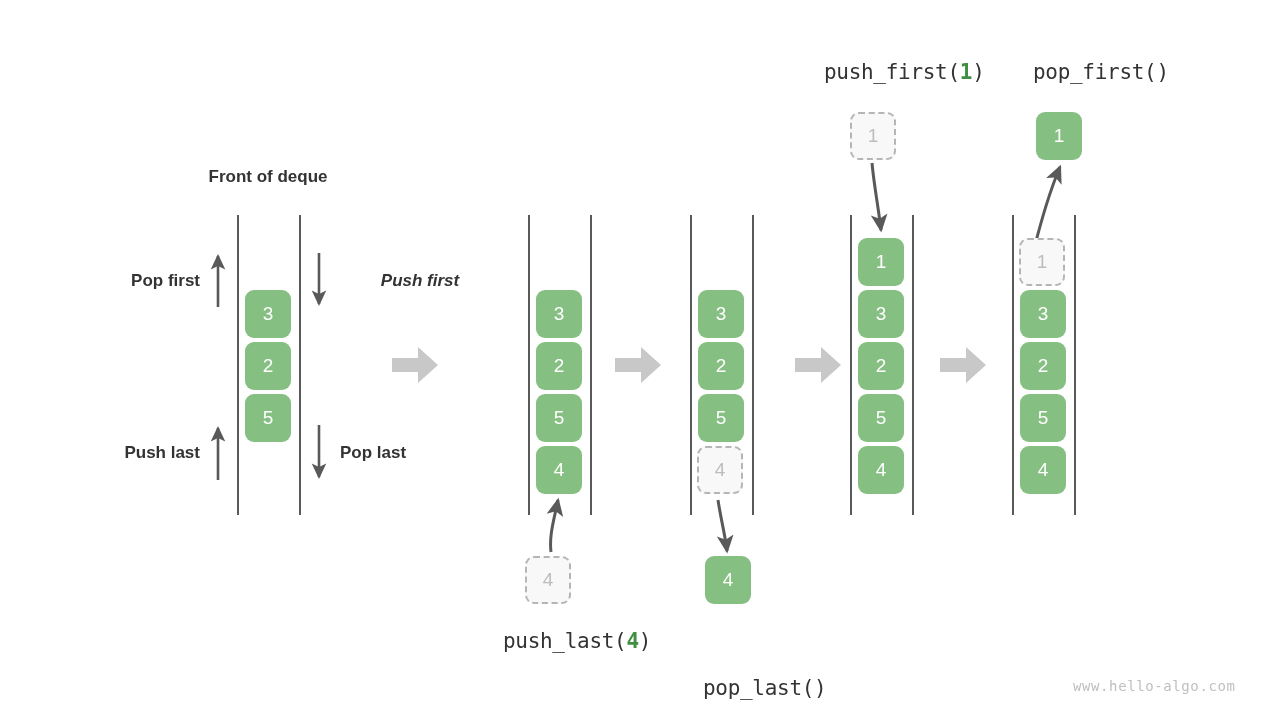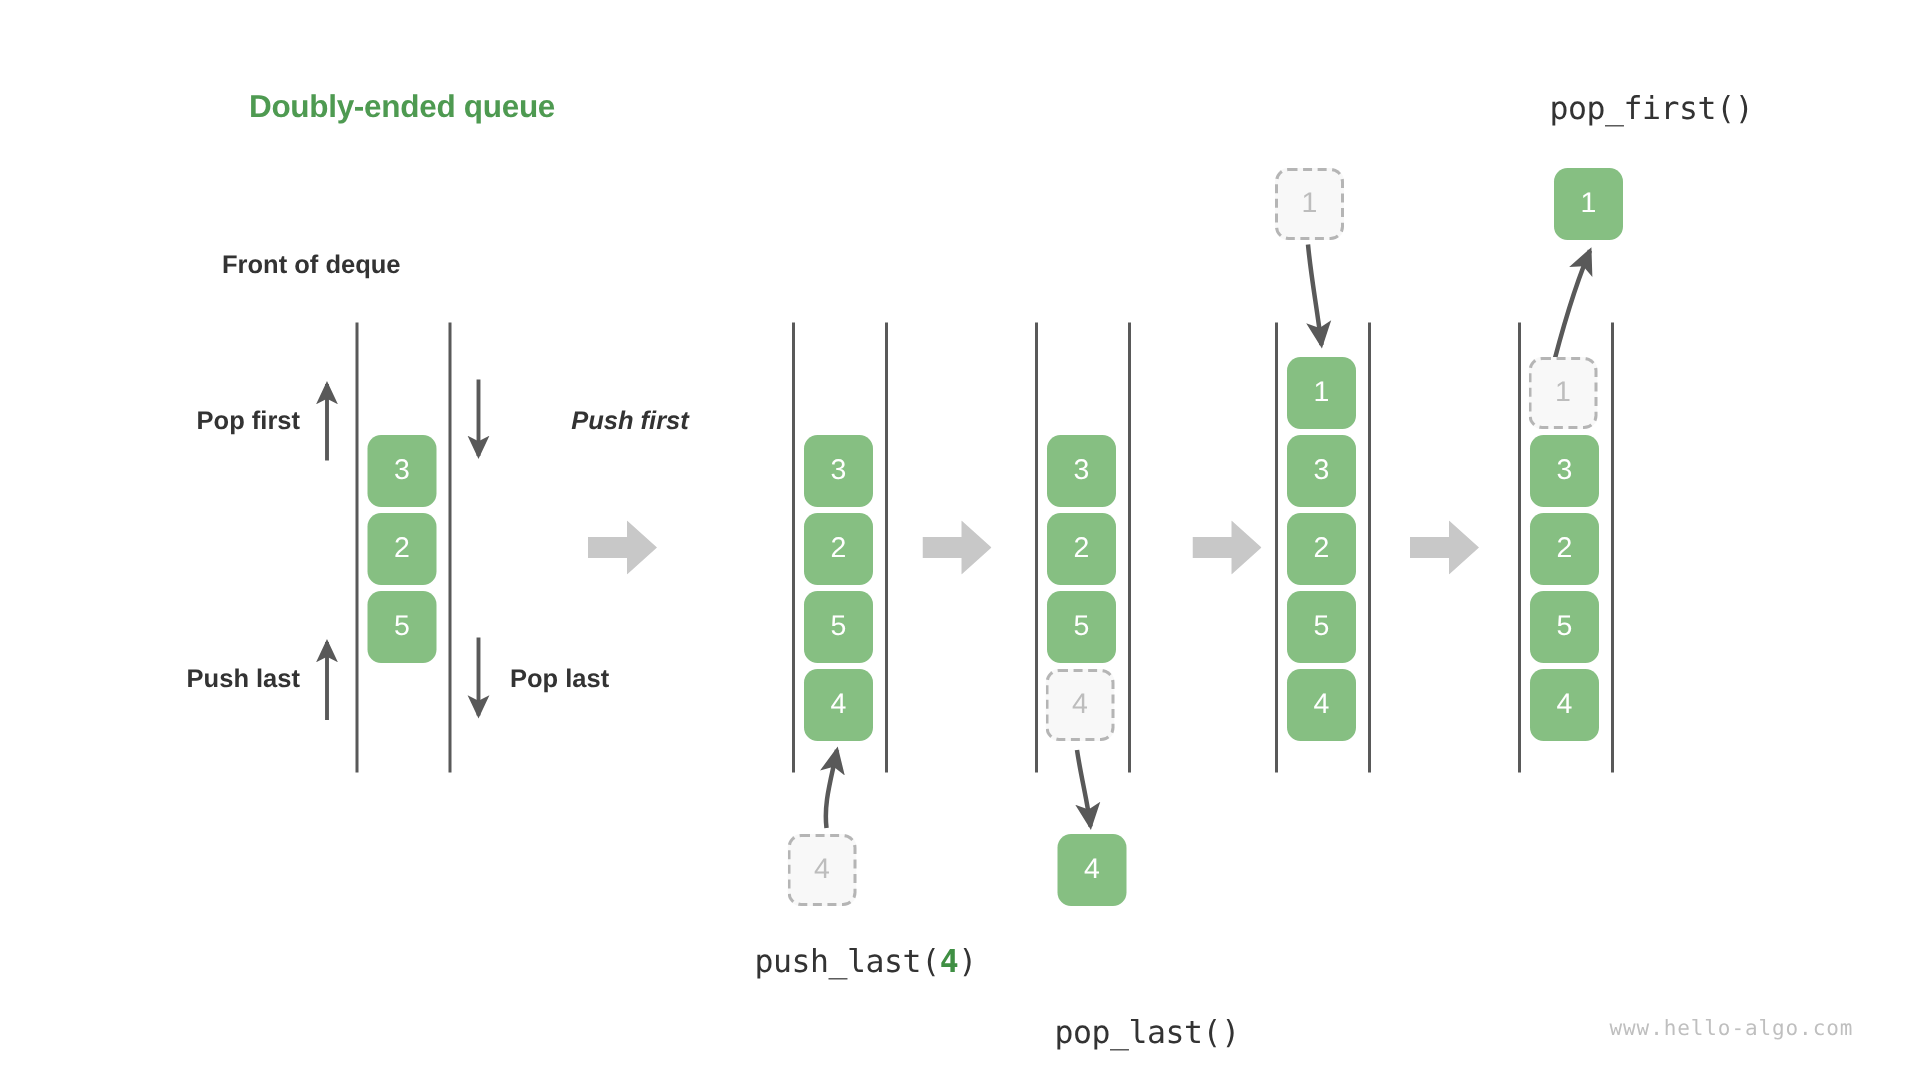--- a/index.html
+++ b/index.html
@@ -29,21 +29,21 @@
     font-weight: bold;
     font-size: 21px;
     text-align: center;
     line-height: 40px;
     letter-spacing: -0.2px;
   }
   .dark-label {
     color: #333333;
     font-weight: bold;
     font-size: 17px;
-    text-align: left;
+    text-align: center;
     white-space: nowrap;
     line-height: 22px;
   }
   .op-label {
     font-family: "DejaVu Sans Mono", "Liberation Mono", monospace;
     font-size: 21px;
     color: #333333;
     white-space: nowrap;
     line-height: 26px;
     letter-spacing: -0.3px;
@@ -144,21 +144,20 @@
 
     <g>
       <path d="M872,163 C874,185 878,205 881,230" fill="none" stroke="#595959" stroke-width="3" marker-end="url(#ah)"></path>
     </g>
 
     <g>
       <path d="M1033,253 C1040,225 1048,195 1060,167" fill="none" stroke="#595959" stroke-width="3" marker-end="url(#ah)"></path>
     </g>
   </svg>
 
-  <div class="abs title" style="left:148px; top:52px; width:240px;">Doubly-ended queue</div>
 
   <div class="abs dark-label" style="left:148px; top:166px; width:240px;">Front of deque</div>
 
   <div class="abs dark-label" style="left:60px; top:270px; width:140px; text-align:right;">Pop first</div>
   <div class="abs dark-label" style="left:340px; top:270px; width:160px; text-align:center;font-style:italic;">Push first</div>
   <div class="abs dark-label" style="left:60px; top:442px; width:140px; text-align:right;">Push last</div>
   <div class="abs dark-label" style="left:340px; top:442px; width:160px; text-align:left;">Pop last</div>
 
   <div class="rail" style="left:237px; top:215px; height:300px;"></div>
   <div class="rail" style="left:299px; top:215px; height:300px;"></div>
@@ -218,18 +217,19 @@
   <div class="node solid abs" style="left:1020px; top:290px;">3</div>
   <div class="node solid abs" style="left:1020px; top:342px;">2</div>
   <div class="node solid abs" style="left:1020px; top:394px;">5</div>
   <div class="node solid abs" style="left:1020px; top:446px;">4</div>
   <div class="node solid abs" style="left:1036px; top:112px;">1</div>
 
   <div class="abs op-label" style="left:503px; top:628px;text-align:center;"><span>push_last(</span><span class="arg">4</span><span>)</span></div>
 
   <div class="abs op-label" style="left:703px; top:628px;margin-top:47px;">pop_last()</div>
 
+  <div class="abs op-label" style="left:824px; top:59px;"><span>push_first(</span><span class="arg">1</span><span>)</span></div>
 
   <div class="abs op-label" style="left:1033px; top:59px;">pop_first()</div>
 
   <div class="abs watermark" style="left:1073px; top:678px;">www.hello-algo.com</div>
 
 </div>
 
 </body></html>

